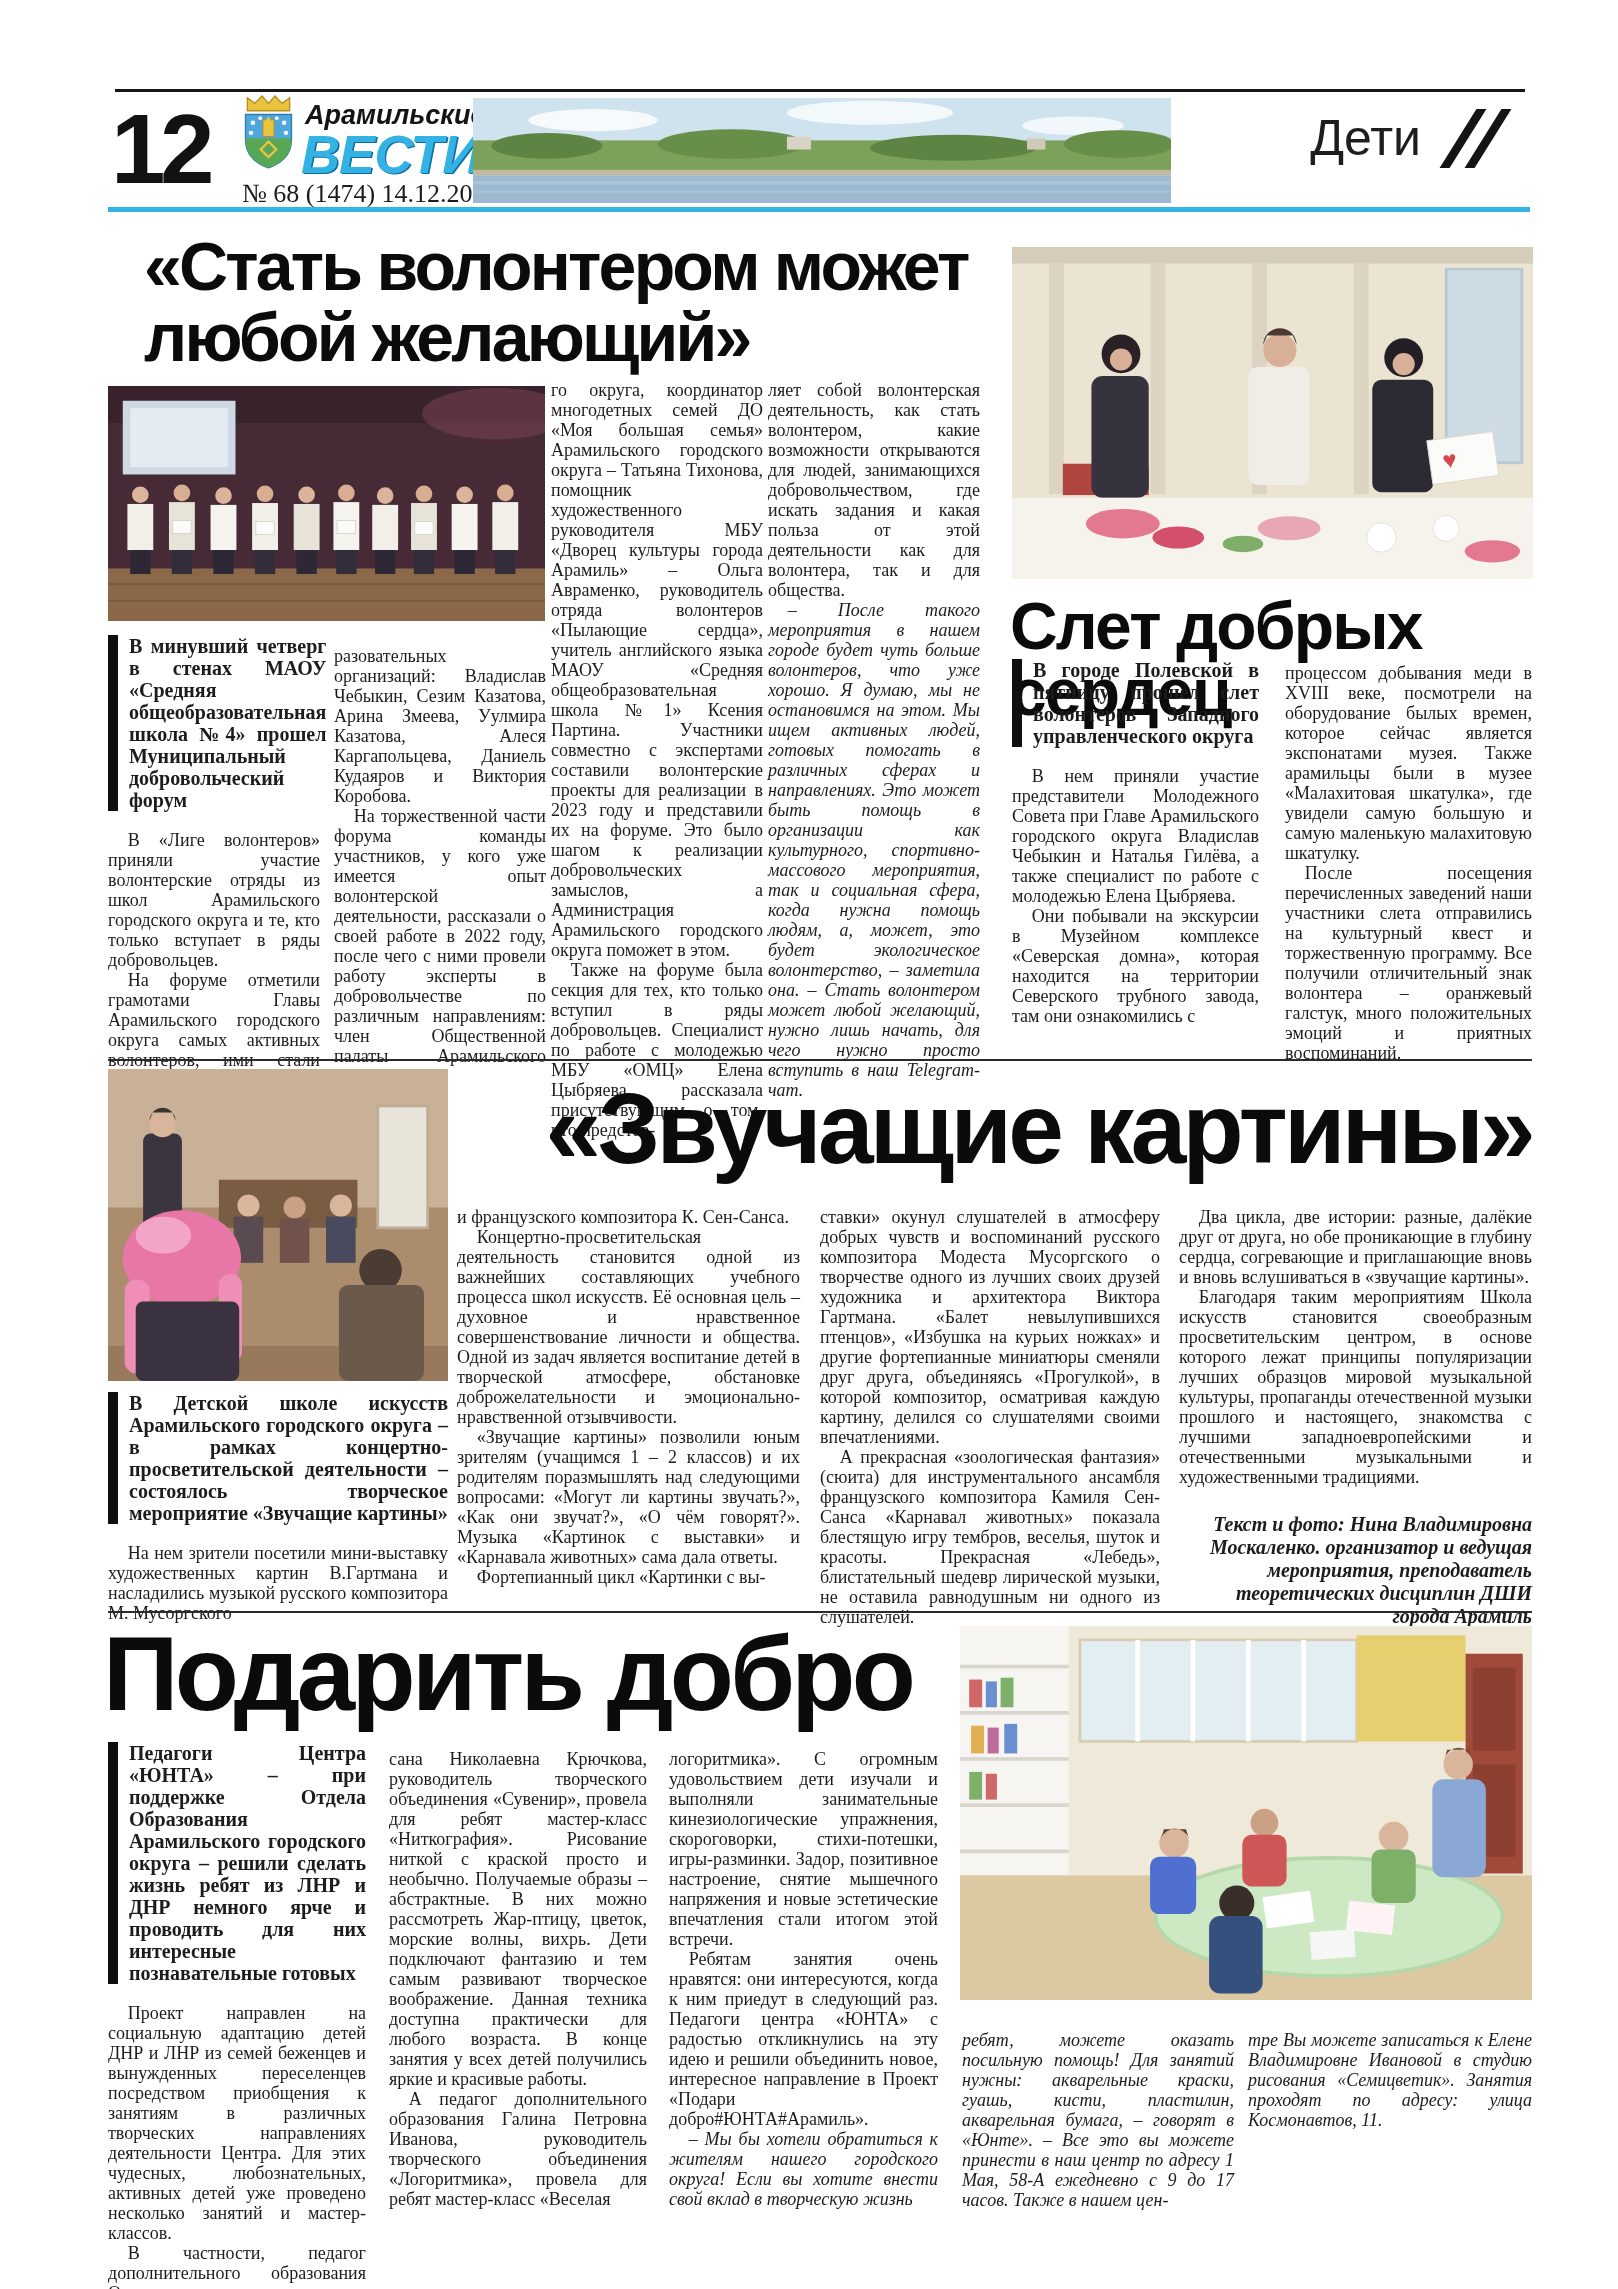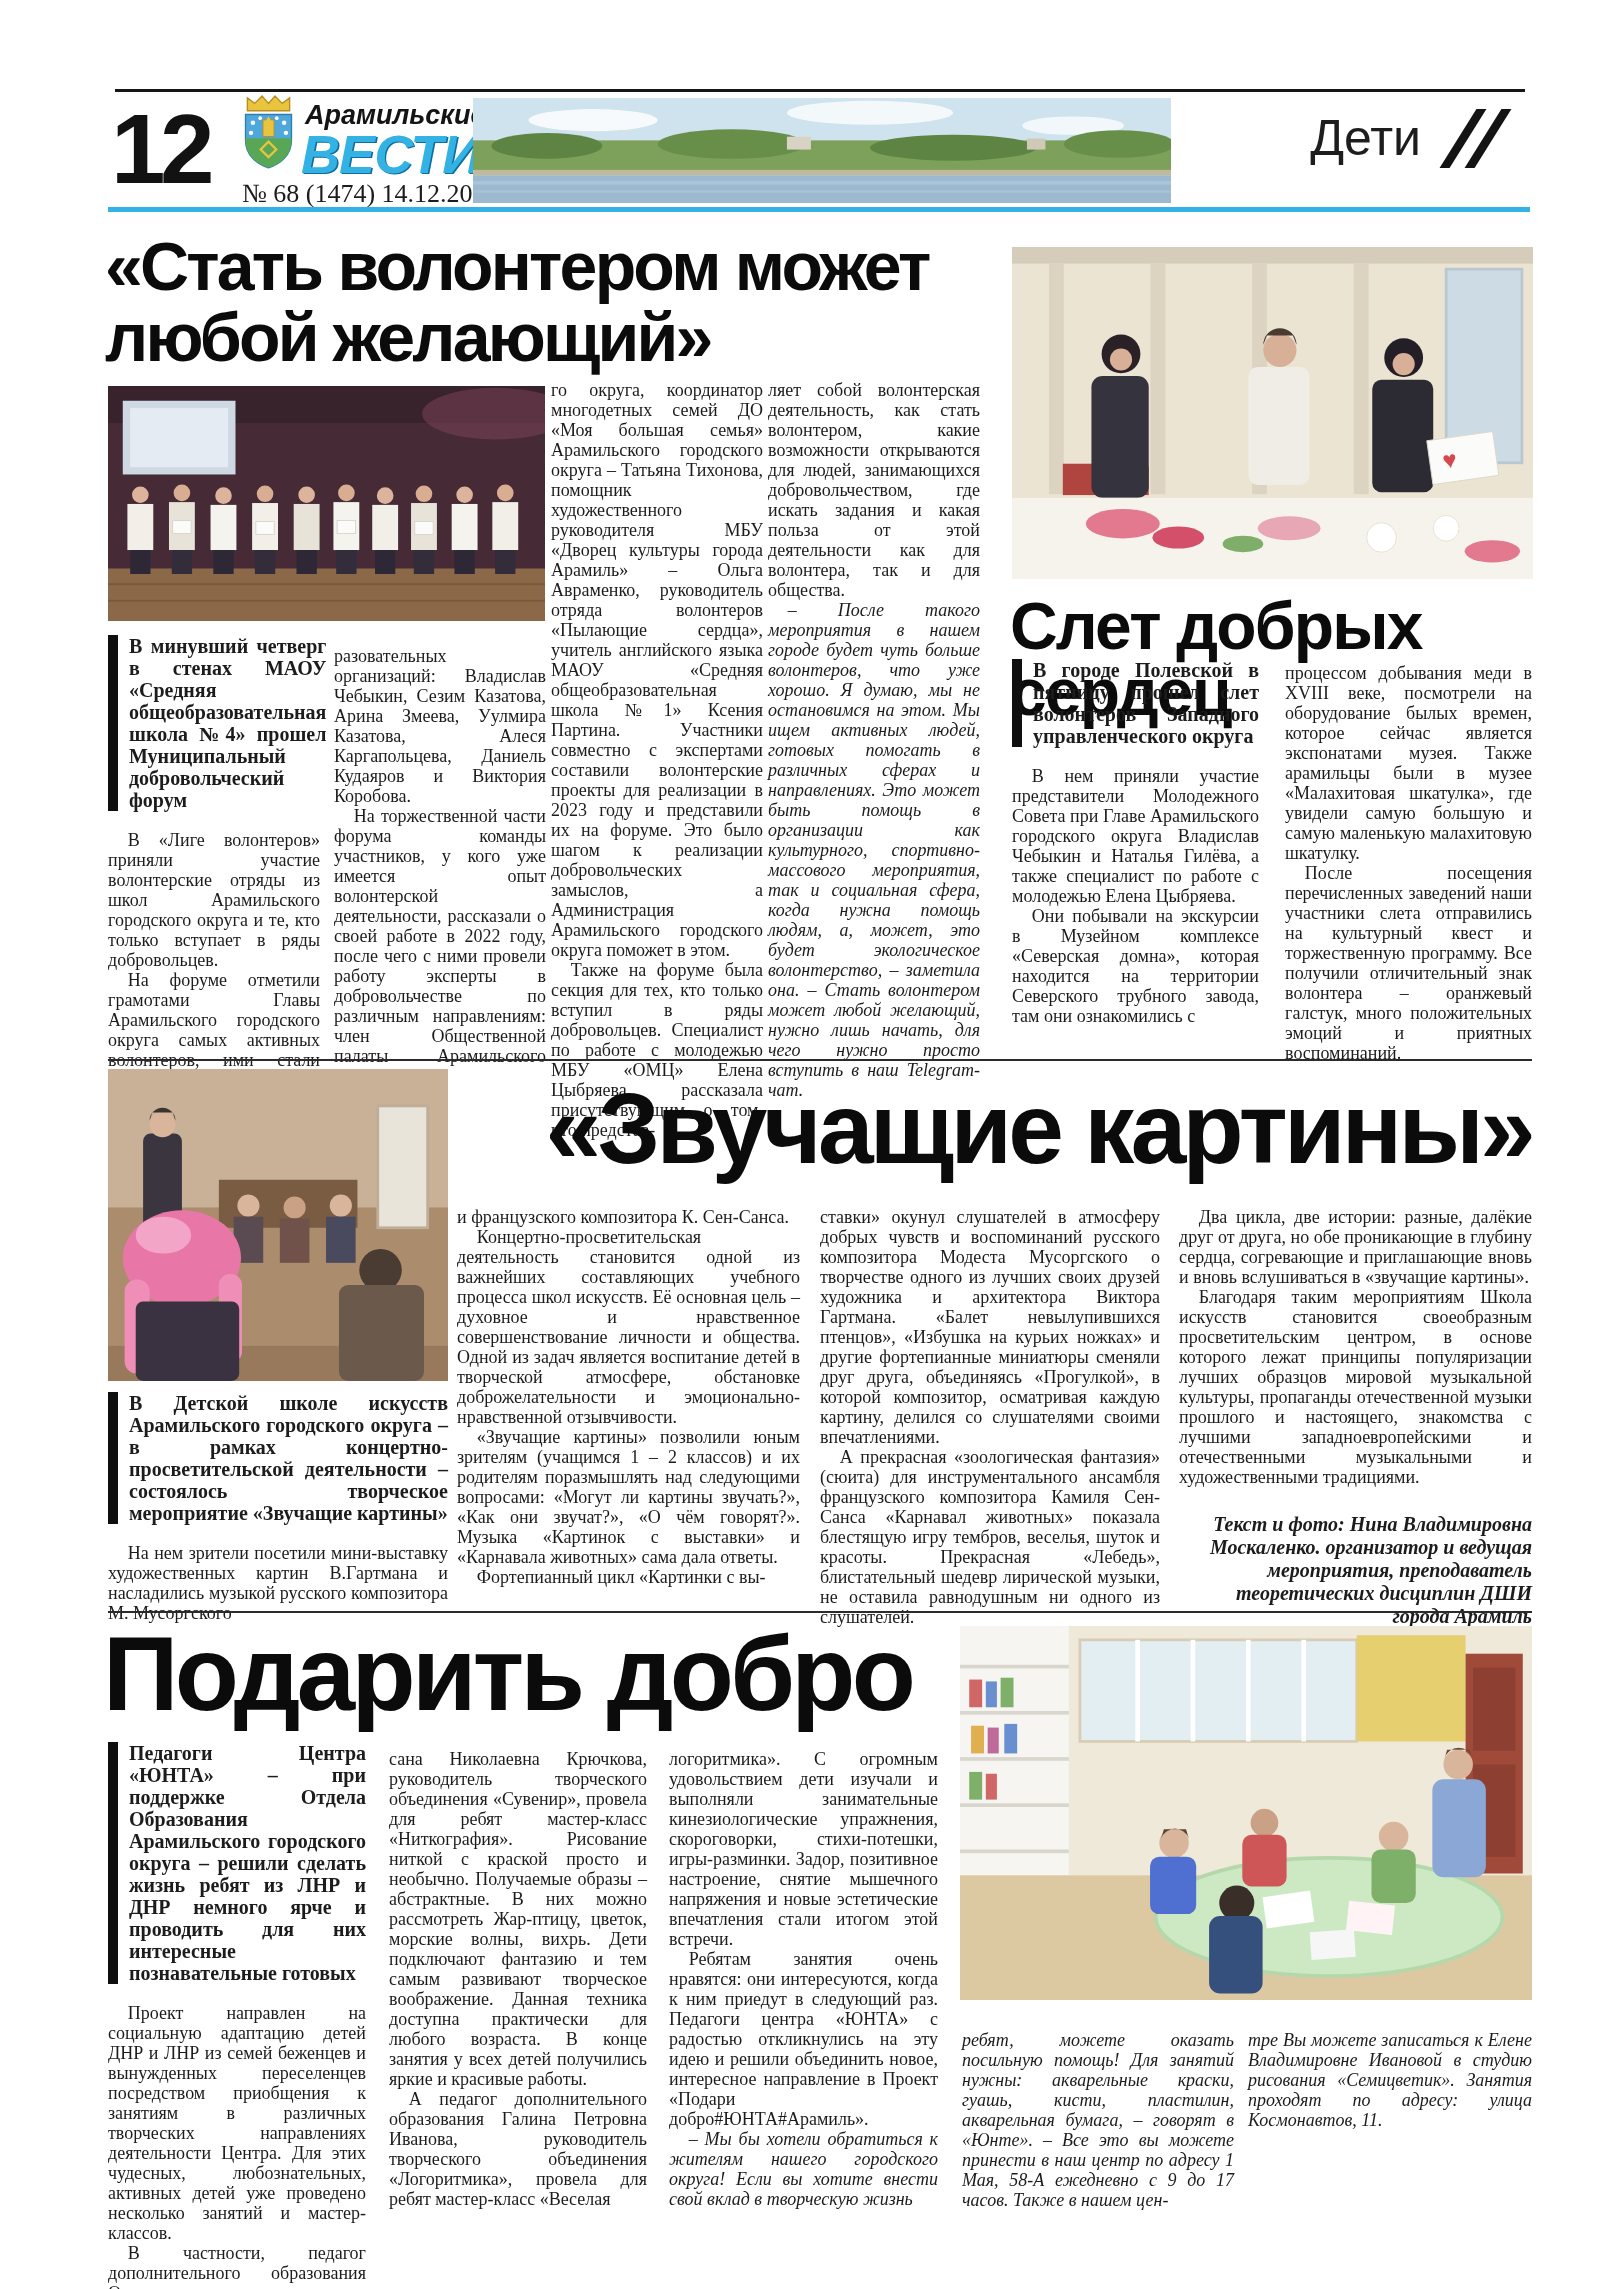--- a/index.html
+++ b/index.html
@@ -18,21 +18,21 @@
                 font-size:54px; line-height:1; color:#35b2e4; letter-spacing:-0.9px;
                 text-shadow:1.4px 1.4px 0 #0d6da0; }
   .issue-line { font-size:26px; line-height:1; color:#1c1c1c; }
   .section-label { font-family:"Liberation Sans", sans-serif; font-size:50px; line-height:1;
                    color:#1d1d1d; text-align:right; }
   .slash { display:inline-block; width:10px; height:59px; background:#141414;
            transform:skewX(-32deg); margin-left:15.7px; }
 
   
   .headline { font-family:"Liberation Sans", sans-serif; font-weight:700; color:#0b0b0b; margin:0; }
-  .hl-a1 { font-size:68px;  line-height:1.04; letter-spacing:-2.8px; }
+  .hl-a1 { font-size:68px;  line-height:1.04; letter-spacing:-2.8px;margin-left:39px; }
   .hl-a2 { font-size:66px;  line-height:1.0;  letter-spacing:-1.8px; }
   .hl-a3 { font-size:100px; line-height:1.0;  letter-spacing:-3.7px; text-align:right; }
   .hl-a4 { font-size:105px; line-height:1.0;  letter-spacing:-3.7px; }
 
   
   .col p { margin:0; text-align:justify; text-indent:1.1em;
            font-size:18px; line-height:20px; hyphens:auto; }
   .col p.cont { text-indent:0; }
   .col p.i { font-style:italic; }
   .lead { display:flex; gap:11px; margin-bottom:18.5px; }

